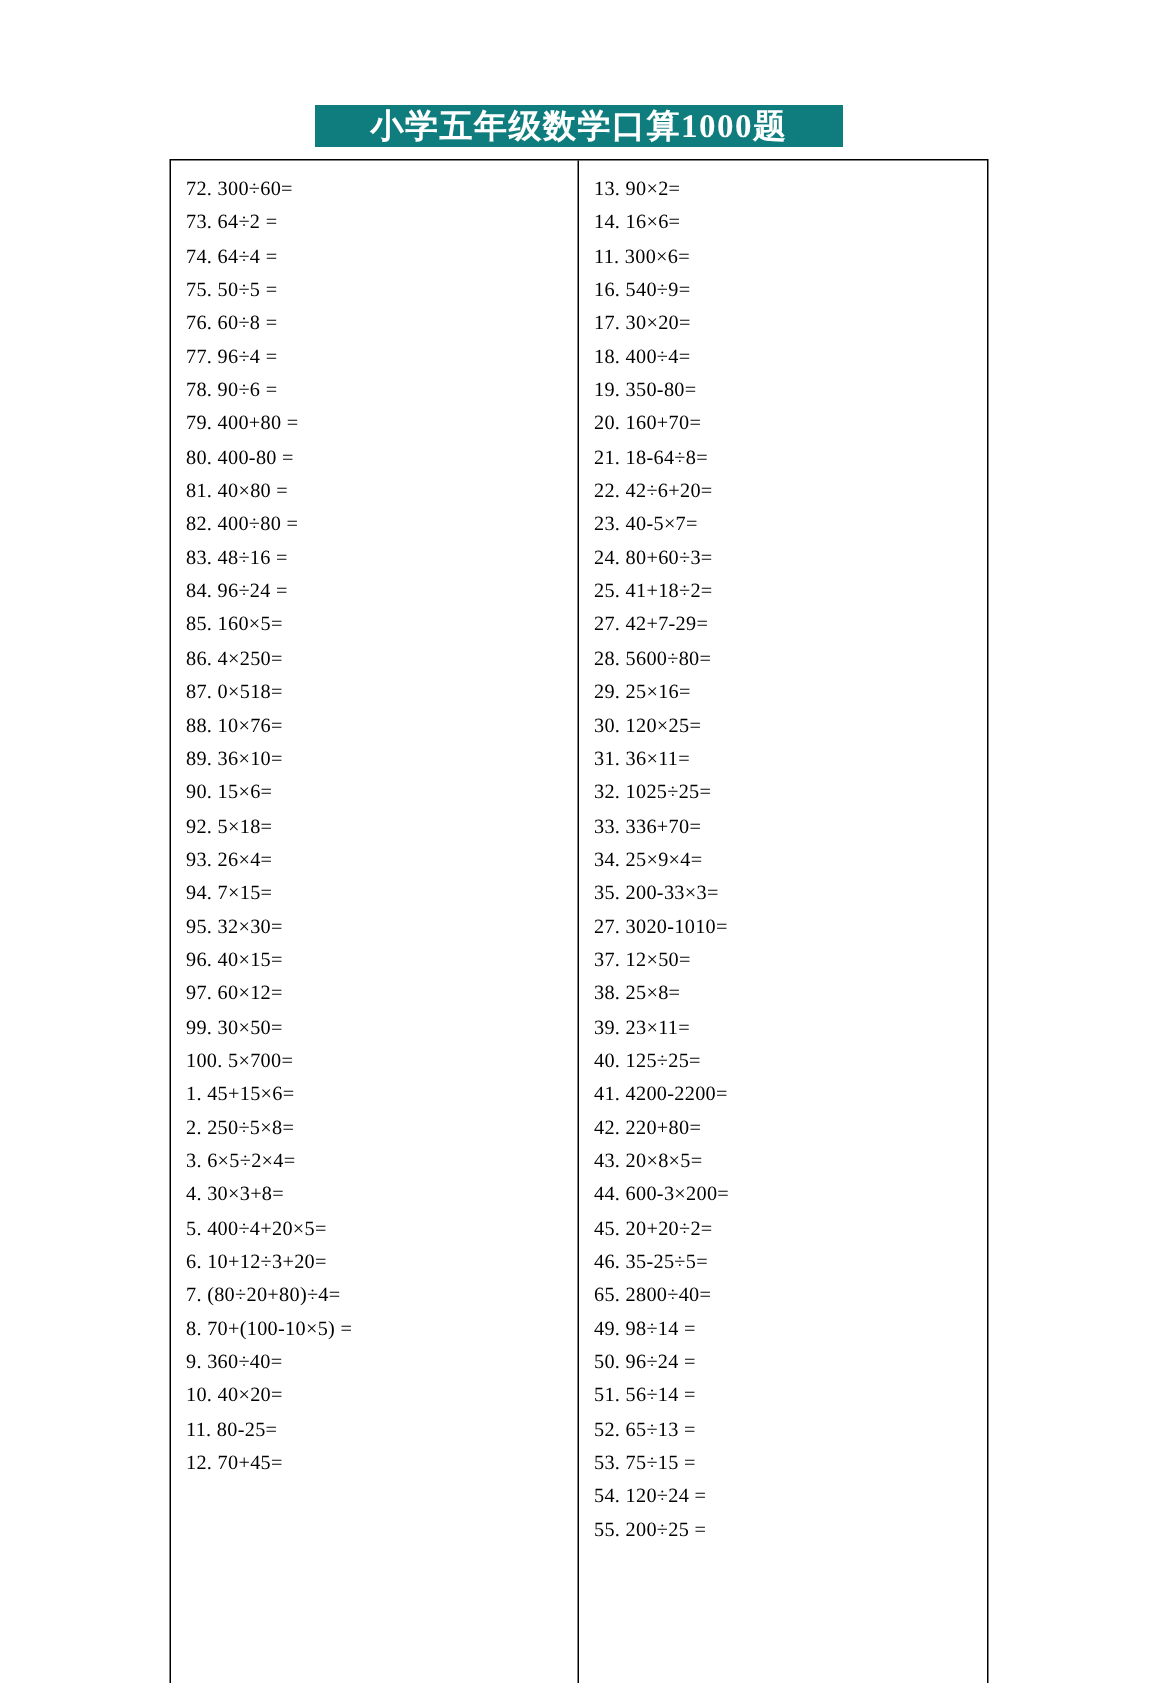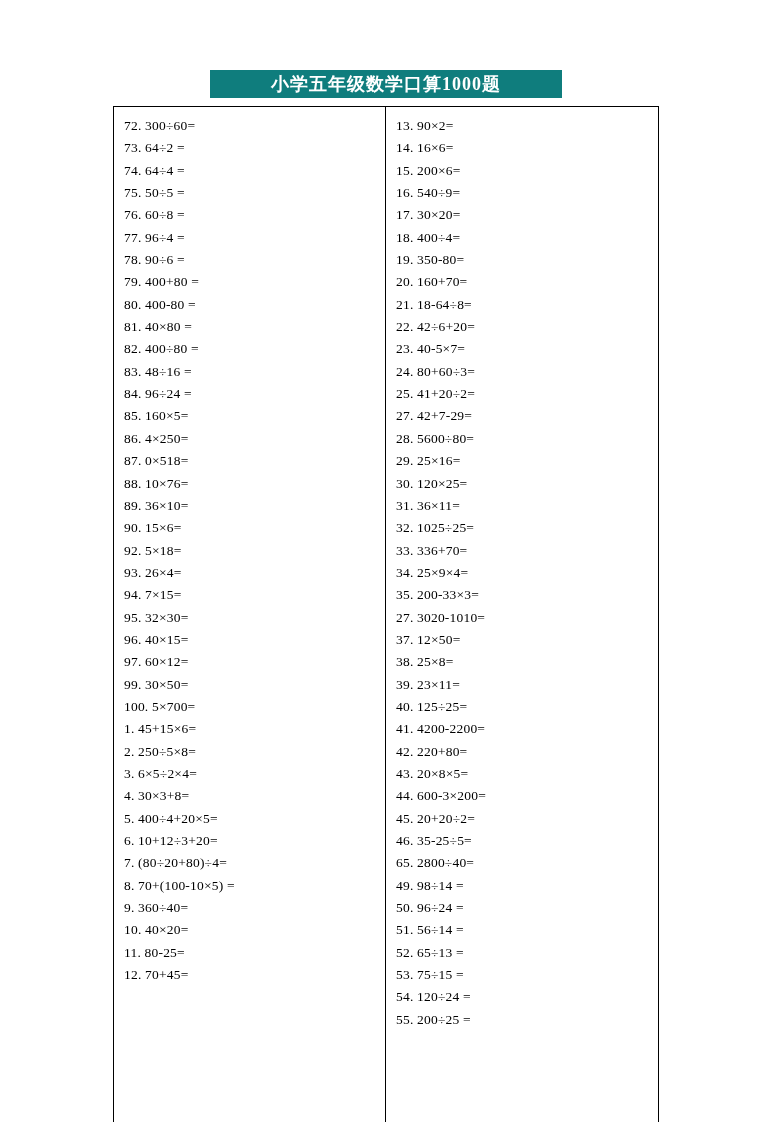--- a/index.html
+++ b/index.html
@@ -27,21 +27,21 @@
     top: 70px;
     width: 352px;
     height: 28px;
     background: #0f7d7d;
     display: flex;
     align-items: center;
     justify-content: center;
   }
   .title-text {
     color: #ffffff;
-    font-size: 18px;
+    font-size: 22px;
     font-weight: bold;
     letter-spacing: 1px;
     font-family: "Liberation Serif", serif;
     white-space: nowrap;
   }
   .table {
     position: absolute;
     left: 113px;
     top: 106px;
     width: 546px;
@@ -113,31 +113,31 @@
       <div class="item">7. (80÷20+80)÷4=</div>
       <div class="item">8. 70+(100-10×5) =</div>
       <div class="item">9. 360÷40=</div>
       <div class="item">10. 40×20=</div>
       <div class="item">11. 80-25=</div>
       <div class="item">12. 70+45=</div>
     </div>
     <div class="col col-right">
       <div class="item">13. 90×2=</div>
       <div class="item">14. 16×6=</div>
-      <div class="item">15. 200×6=</div>
+      <div class="item">11. 300×6=</div>
       <div class="item">16. 540÷9=</div>
       <div class="item">17. 30×20=</div>
       <div class="item">18. 400÷4=</div>
       <div class="item">19. 350-80=</div>
       <div class="item">20. 160+70=</div>
       <div class="item">21. 18-64÷8=</div>
       <div class="item">22. 42÷6+20=</div>
       <div class="item">23. 40-5×7=</div>
       <div class="item">24. 80+60÷3=</div>
-      <div class="item">25. 41+20÷2=</div>
+      <div class="item">25. 41+18÷2=</div>
       <div class="item">27. 42+7-29=</div>
       <div class="item">28. 5600÷80=</div>
       <div class="item">29. 25×16=</div>
       <div class="item">30. 120×25=</div>
       <div class="item">31. 36×11=</div>
       <div class="item">32. 1025÷25=</div>
       <div class="item">33. 336+70=</div>
       <div class="item">34. 25×9×4=</div>
       <div class="item">35. 200-33×3=</div>
       <div class="item">27. 3020-1010=</div>

